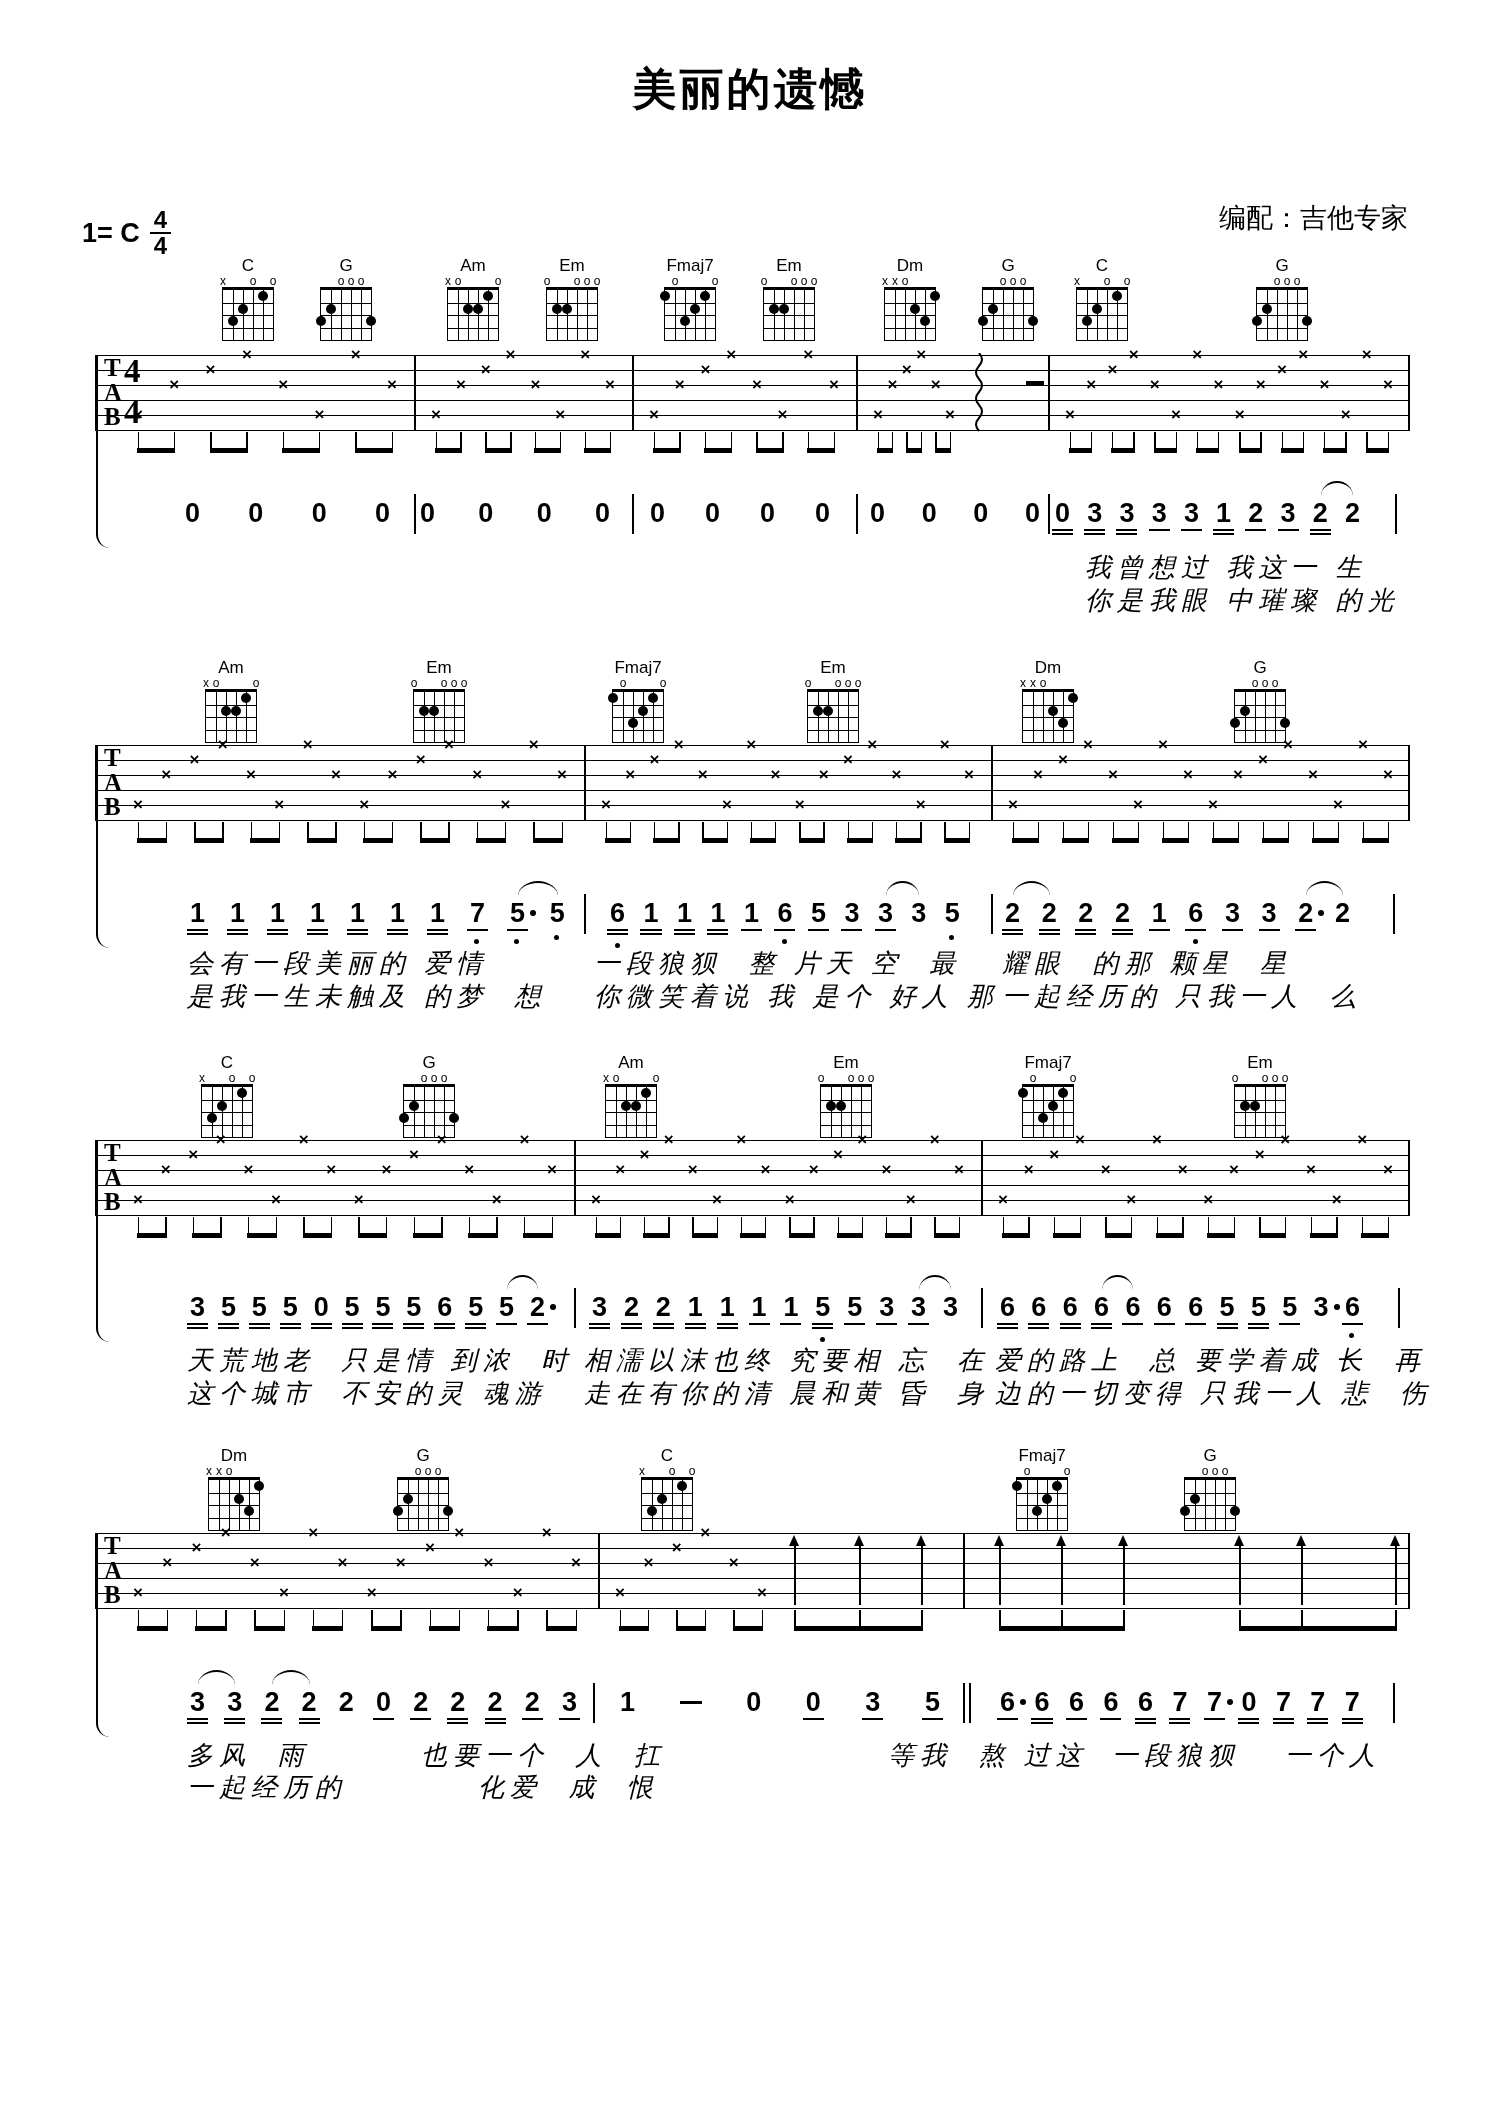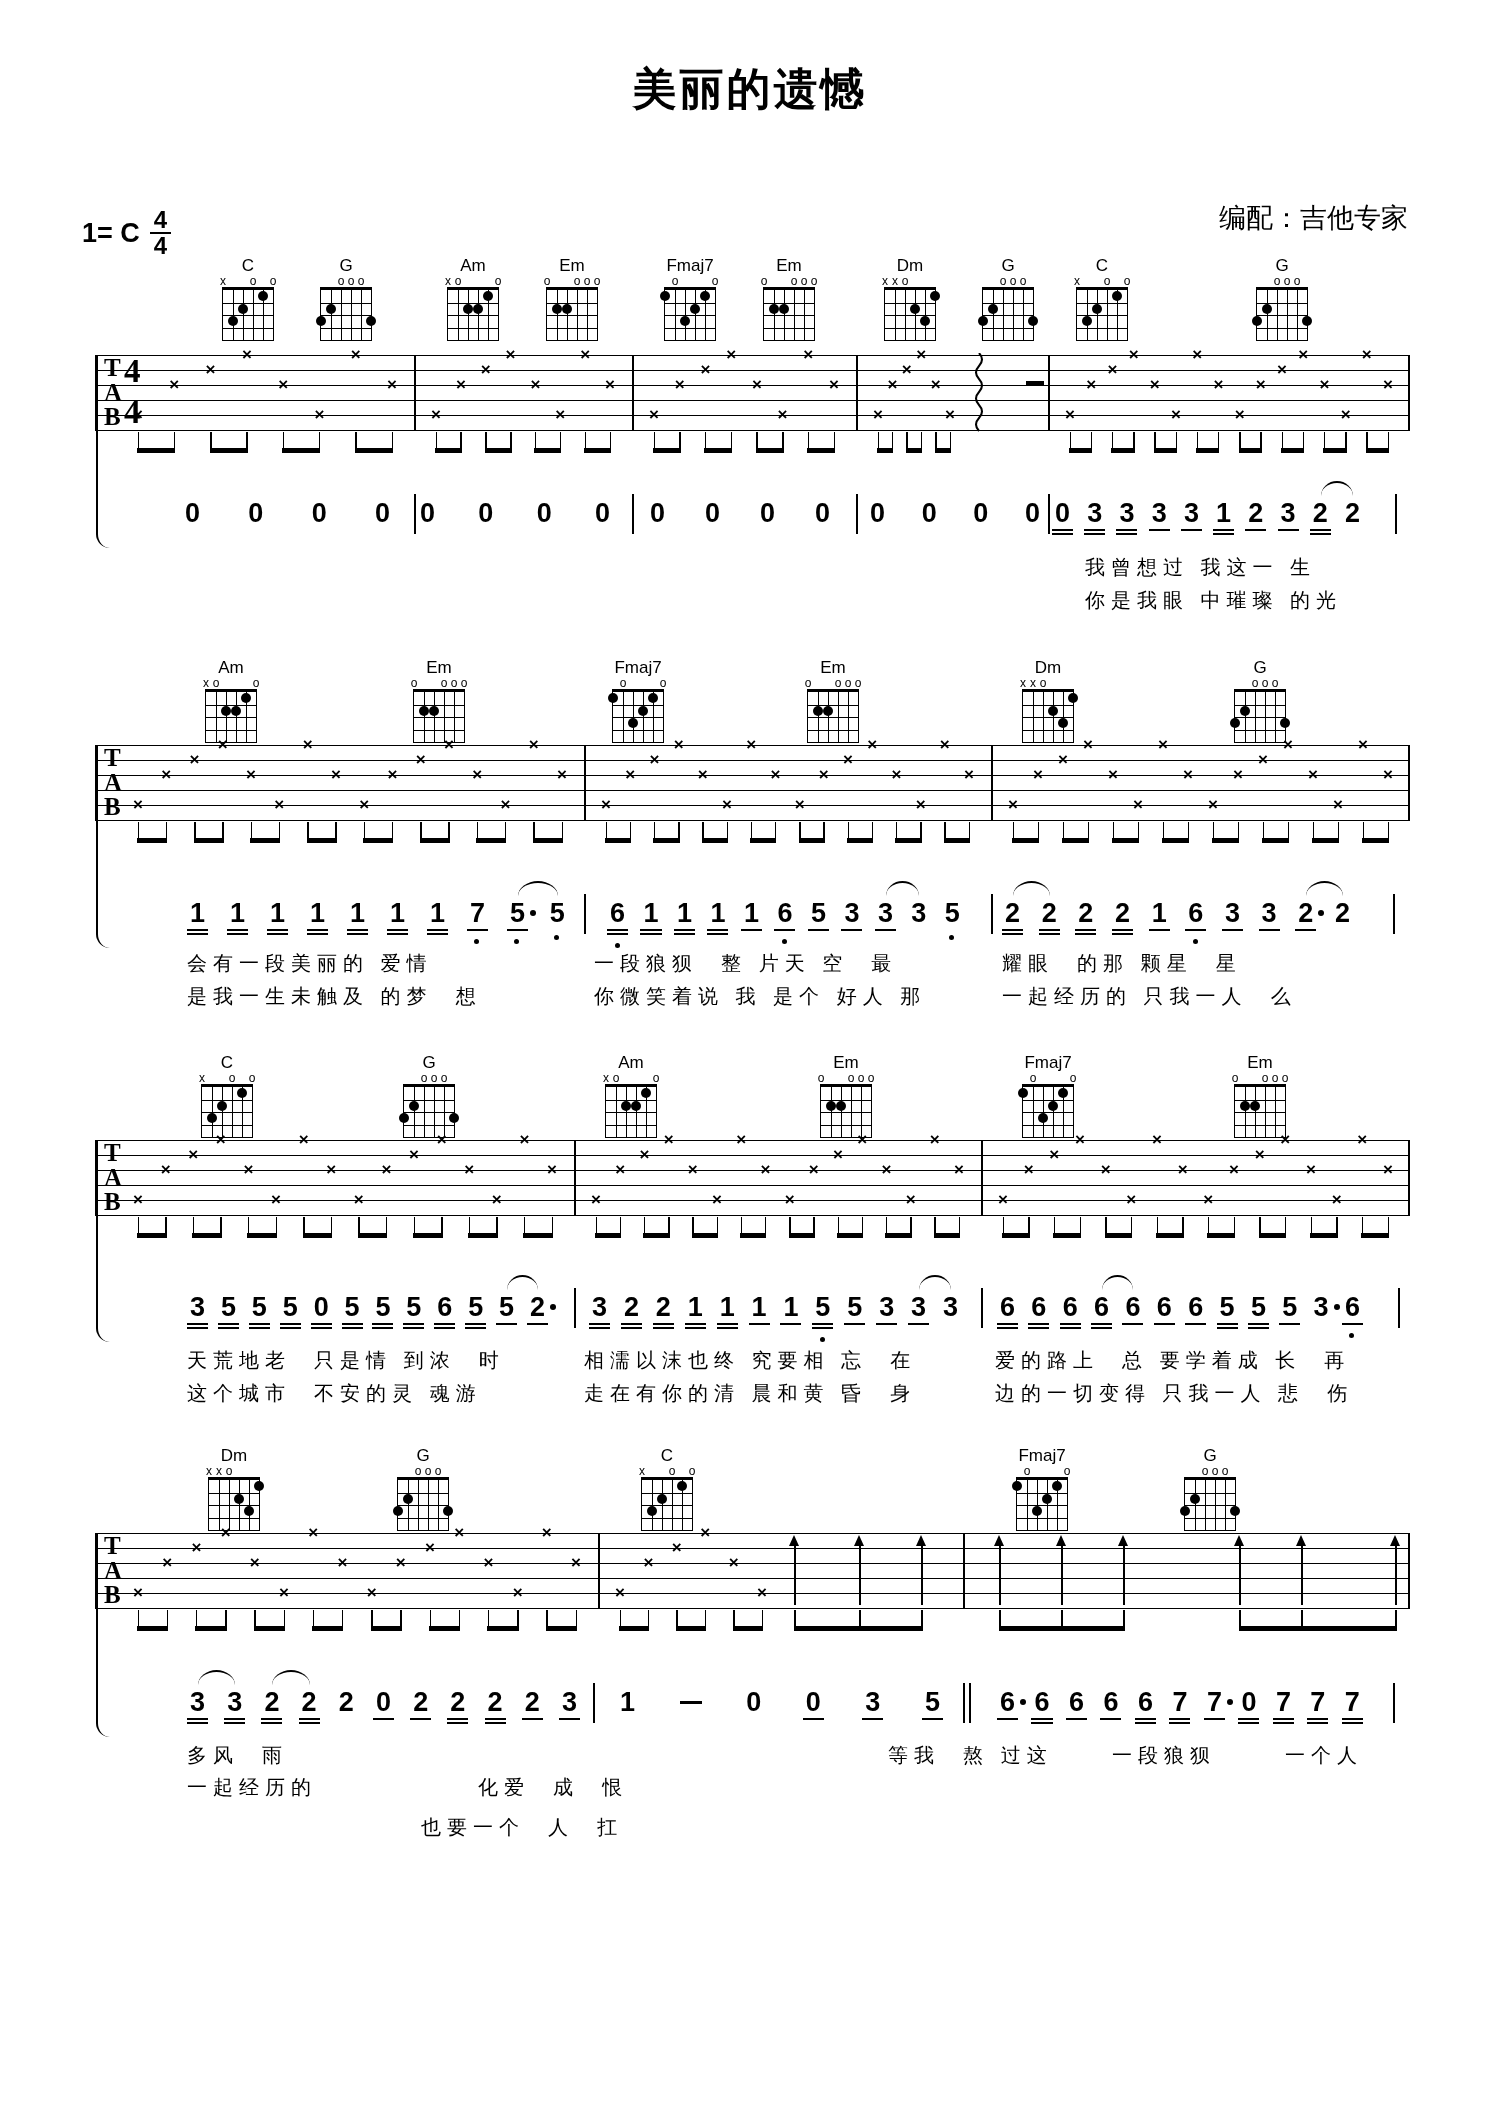--- a/index.html
+++ b/index.html
@@ -46,21 +46,21 @@
   .tok{position:relative;height:30px;min-width:15px;font-size:27px;line-height:30px;
        text-align:center;font-weight:bold;}
   .ul{position:absolute;left:-3px;right:-3px;height:2px;background:#000;}
   .dotb{position:absolute;left:50%;margin-left:-3px;bottom:-13px;width:5px;height:5px;
         border-radius:50%;background:#000;}
   .dota{position:absolute;right:-11px;top:12px;width:6px;height:6px;border-radius:50%;background:#000;}
   .tdash{width:22px;height:3px;background:#000;margin-top:14px;}
   .tie{position:absolute;height:13px;border-top:2.5px solid #000;
        border-radius:50% 50% 0 0 / 100% 100% 0 0;}
   .jbar{position:absolute;width:2px;background:#000;}
-  .lyric{position:absolute;font-size:20px;letter-spacing:6px;white-space:pre;line-height:30px;}
+  .lyric{position:absolute;font-size:26px;letter-spacing:6px;white-space:pre;line-height:30px;font-style:italic;}
   .sq{position:absolute;}
 </style>
 </head>
 <body>
 
 <div id="sheet">
   <div class="title">美丽的遗憾</div>
   <div class="keysig">
     <span>1= C</span><span class="frac"><span class="ft">4</span><span class="fb">4</span></span>
   </div>
@@ -1305,21 +1305,21 @@
           <div class="tok" style="position: relative;"><span>0</span><div class="ul" style="bottom: -3px;"></div><div class="ul" style="bottom: -7px;"></div></div>
           <div class="tok" style="position: relative;"><span>7</span><div class="ul" style="bottom: -3px;"></div><div class="ul" style="bottom: -7px;"></div></div>
           <div class="tok" style="position: relative;"><span>7</span><div class="ul" style="bottom: -3px;"></div><div class="ul" style="bottom: -7px;"></div></div>
           <div class="tok" style="position: relative;"><span>7</span><div class="ul" style="bottom: -3px;"></div><div class="ul" style="bottom: -7px;"></div></div>
         </div>
         <div class="jbar" style="left: 593px; top: 1683px; width: 2px; height: 40px; position: absolute;"></div>
         <div class="jbar" style="left: 963px; top: 1683px; width: 2px; height: 40px; position: absolute;"></div>
         <div class="jbar" style="left: 969px; top: 1683px; width: 2px; height: 40px; position: absolute;"></div>
         <div class="jbar" style="left: 1393px; top: 1683px; width: 2px; height: 40px; position: absolute;"></div>
         <div class="lyric" style="left: 187px; top: 1740px; position: absolute;">多风  雨</div>
-        <div class="lyric" style="left: 421px; top: 1812px; position: absolute;">也要一个  人  扛</div>
+        <div class="lyric" style="left: 421px; top: 1740px; position: absolute;">也要一个  人  扛</div>
         <div class="lyric" style="left: 888px; top: 1740px; position: absolute;">等我  熬 过这</div>
         <div class="lyric" style="left: 1112px; top: 1740px; position: absolute;">一段狼狈</div>
         <div class="lyric" style="left: 1285px; top: 1740px; position: absolute;">一个人</div>
         <div class="lyric" style="left: 187px; top: 1772px; position: absolute;">一起经历的</div>
         <div class="lyric" style="left: 478px; top: 1772px; position: absolute;">化爱  成  恨</div>
       </div>
     </div>
 </div>
 
 </body></html>

